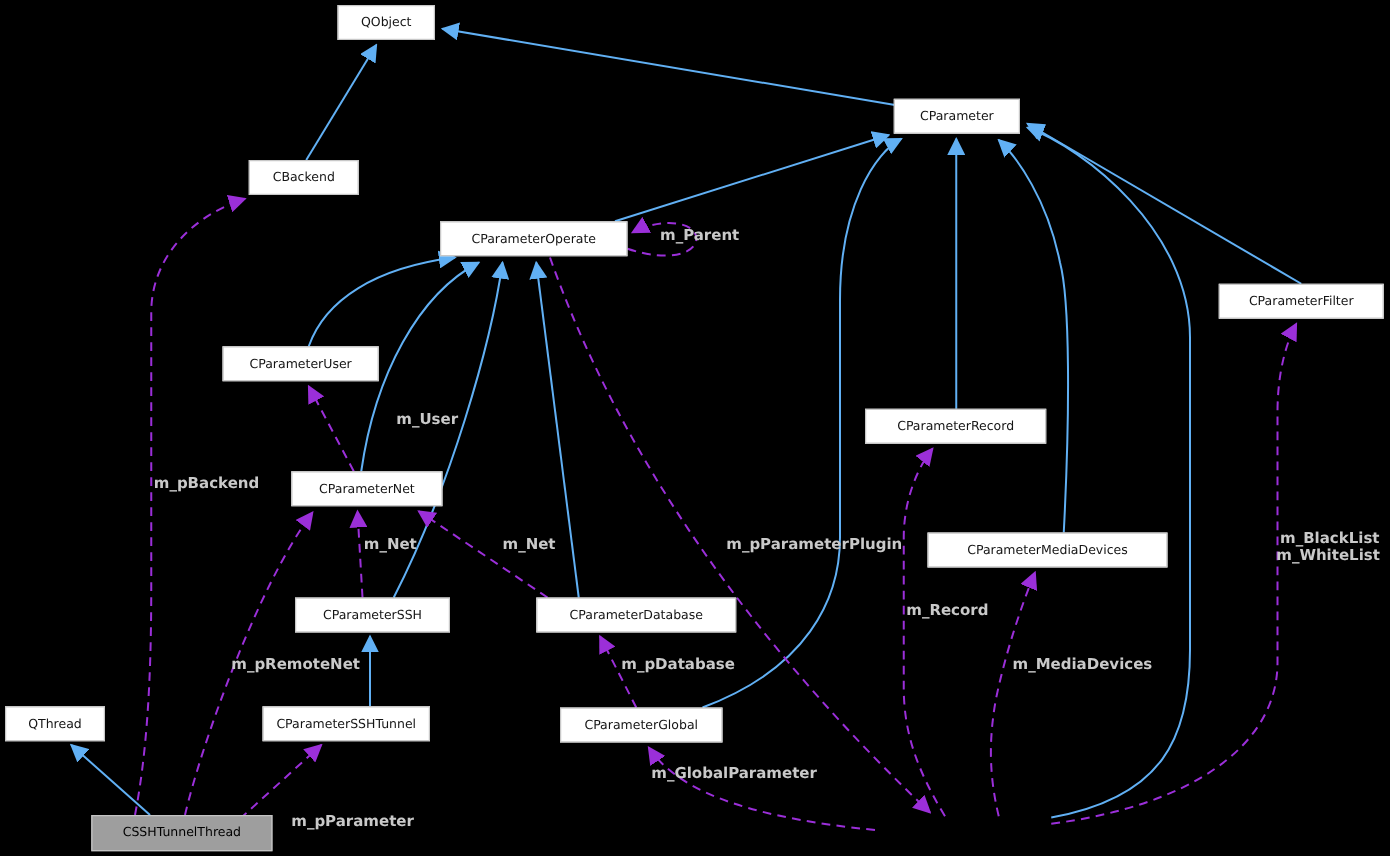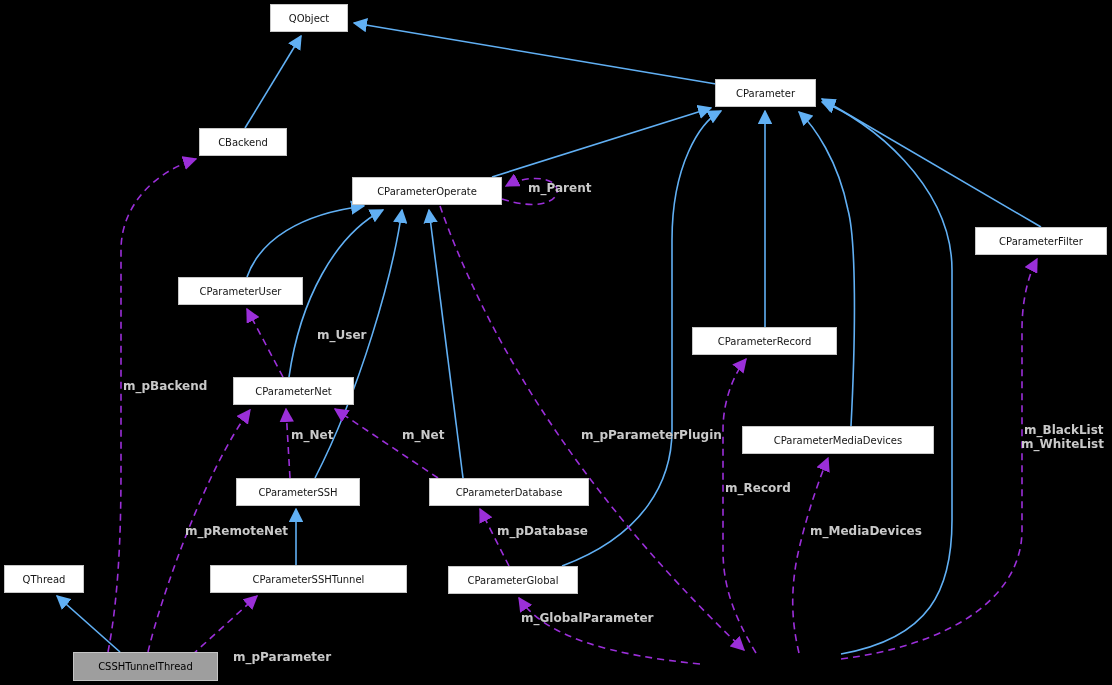--- a/index.html
+++ b/index.html
@@ -66,21 +66,21 @@
   <div class="node" style="left:715px;top:79px;width:101px;height:28px;">CParameter</div>
   <div class="node" style="left:352px;top:177px;width:150px;height:28px;">CParameterOperate</div>
   <div class="node" style="left:975px;top:227px;width:132px;height:28px;">CParameterFilter</div>
   <div class="node" style="left:178px;top:277px;width:125px;height:28px;">CParameterUser</div>
   <div class="node" style="left:692px;top:327px;width:145px;height:28px;">CParameterRecord</div>
   <div class="node" style="left:233px;top:377px;width:121px;height:28px;">CParameterNet</div>
   <div class="node" style="left:742px;top:426px;width:192px;height:28px;">CParameterMediaDevices</div>
   <div class="node" style="left:236px;top:478px;width:124px;height:28px;">CParameterSSH</div>
   <div class="node" style="left:388px;top:478px;width:160px;height:28px;margin-left:41px;">CParameterDatabase</div>
   <div class="node" style="left:4px;top:565px;width:80px;height:28px;">QThread</div>
-  <div class="node" style="left:210px;top:565px;width:197px;height:28px;">CParameterSSHTunnel</div>
+  <div class="node" style="left:210px;top:565px;width:134px;height:28px;">CParameterSSHTunnel</div>
   <div class="node" style="left:448px;top:566px;width:130px;height:28px;">CParameterGlobal</div>
   <div class="node hl" style="left:73px;top:652px;width:145px;height:29px;">CSSHTunnelThread</div>
 
   <div class="elabel" style="left:528px;top:181px;">m_Parent</div>
   <div class="elabel" style="left:270px;top:328px;margin-left:47px;">m_User</div>
   <div class="elabel" style="left:123px;top:379px;">m_pBackend</div>
   <div class="elabel" style="left:291px;top:428px;">m_Net</div>
   <div class="elabel" style="left:402px;top:428px;">m_Net</div>
   <div class="elabel" style="left:581px;top:428px;">m_pParameterPlugin</div>
   <div class="elabel" style="left:1024px;top:423px;">m_BlackList</div>

